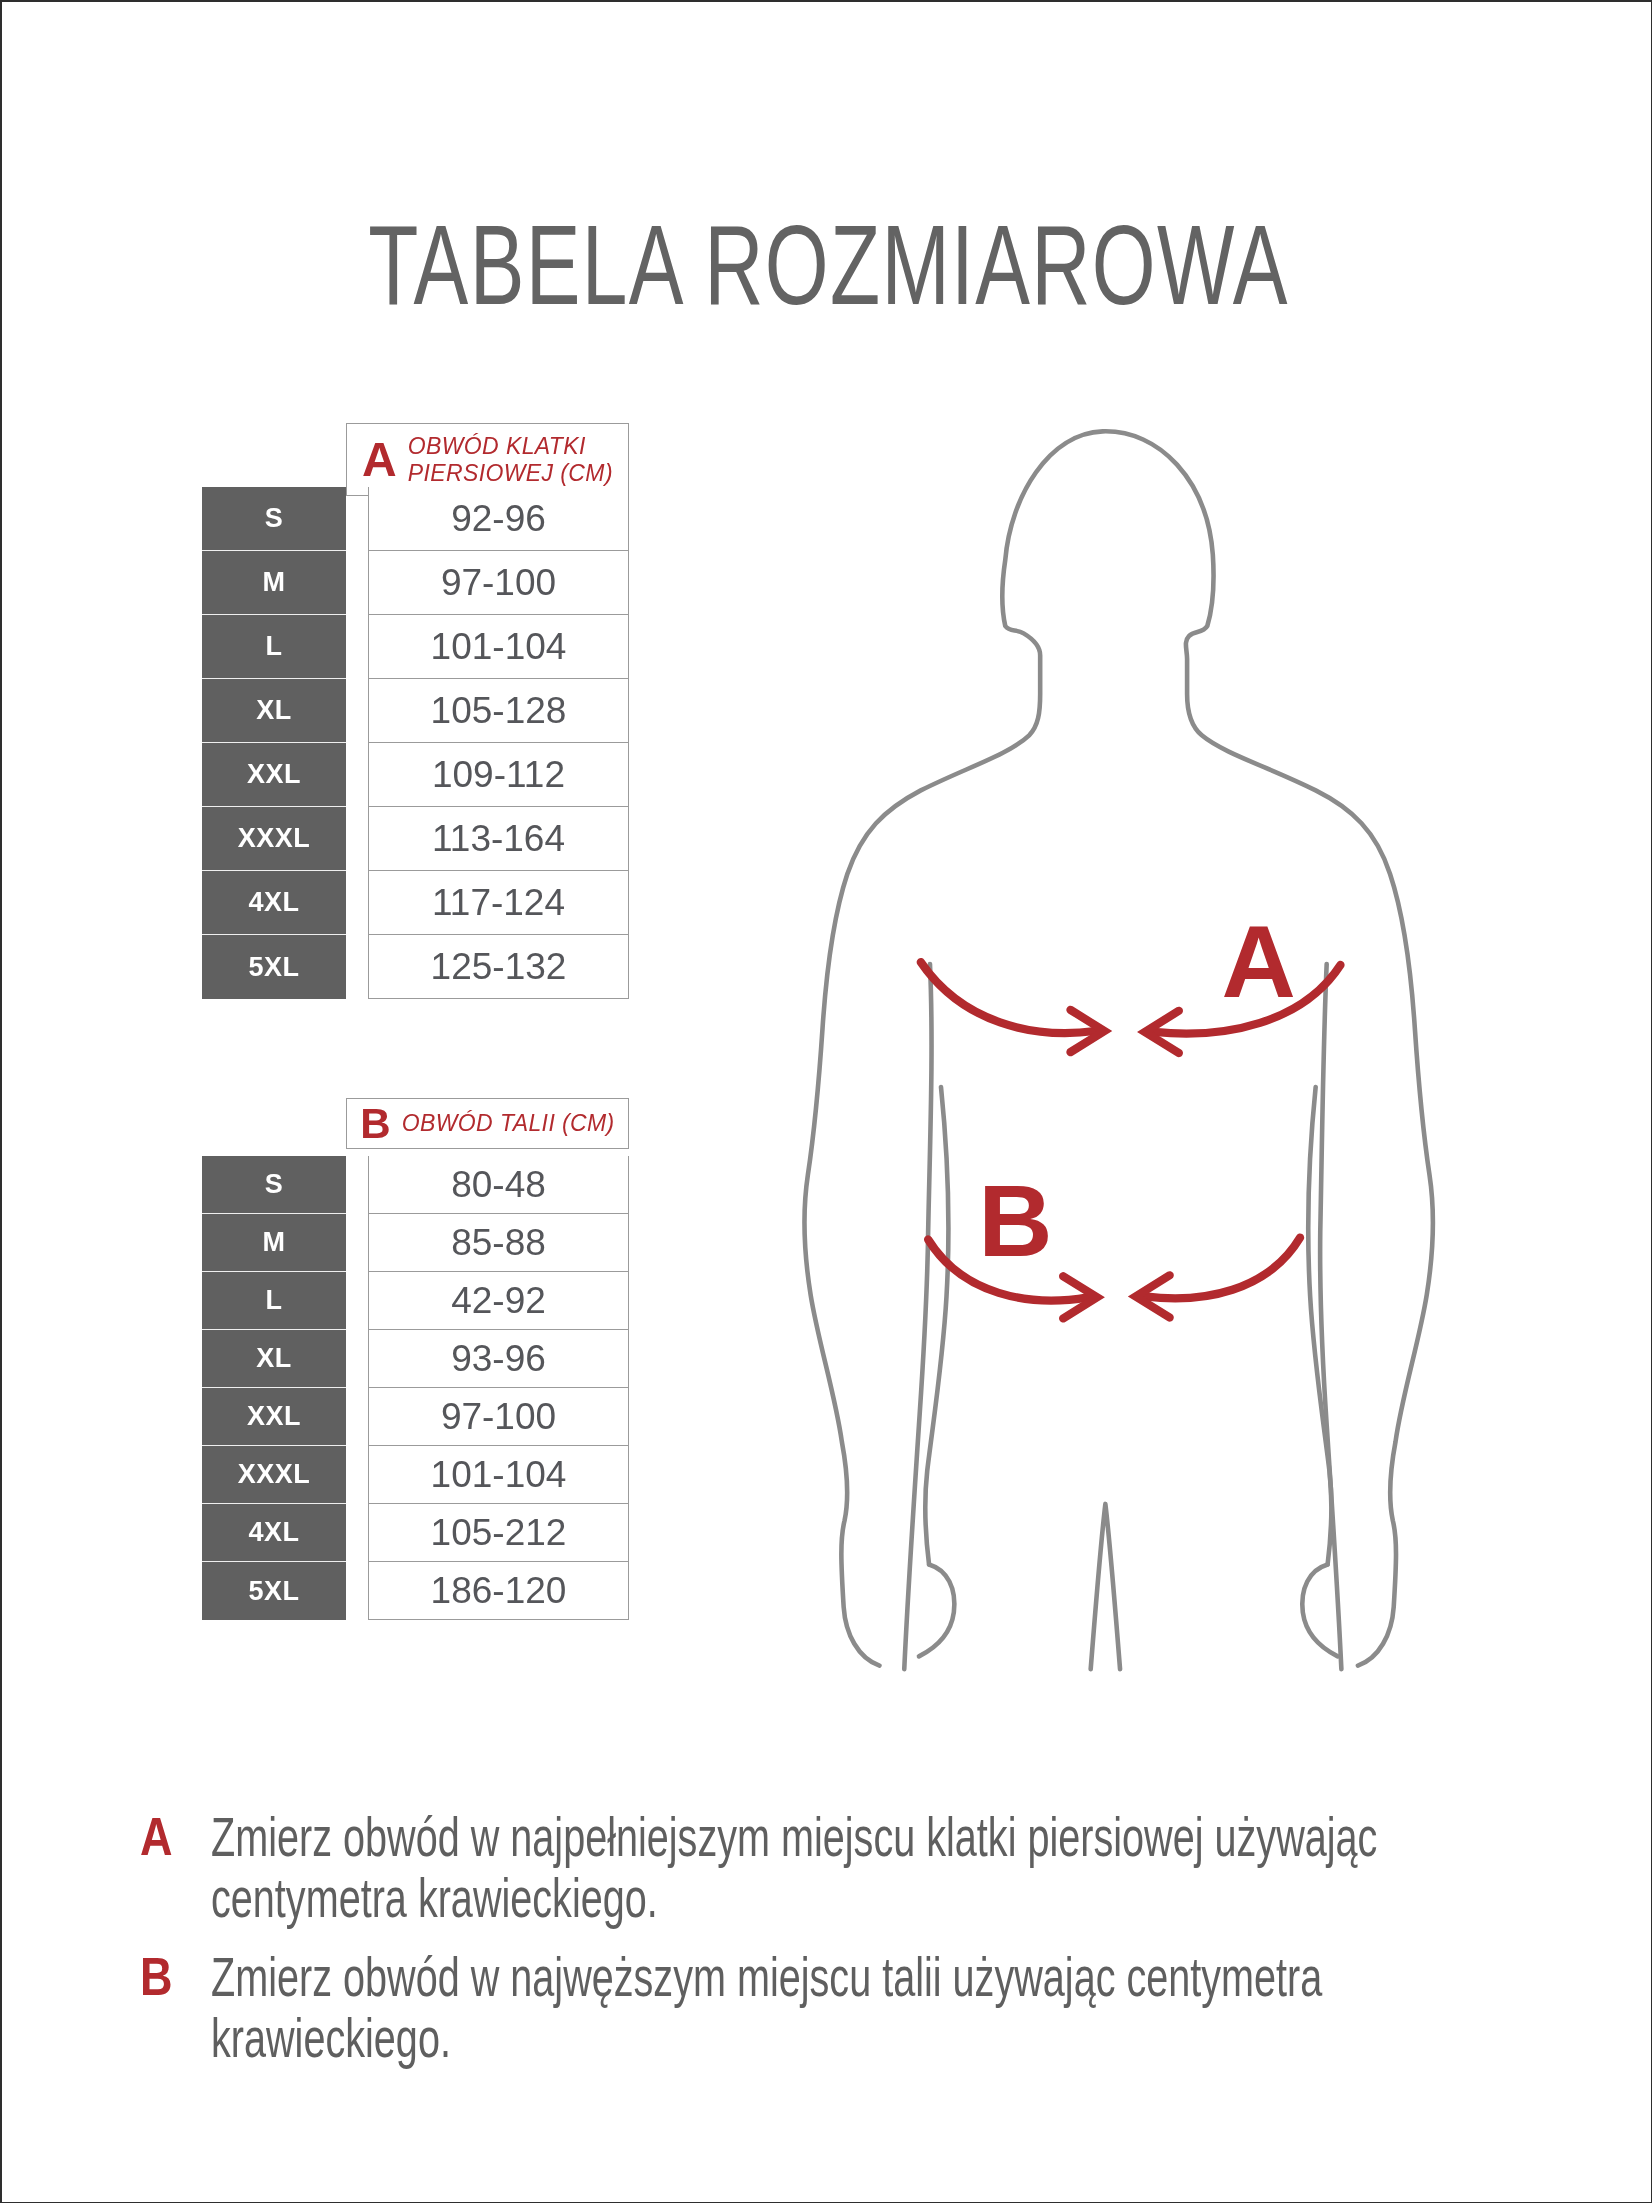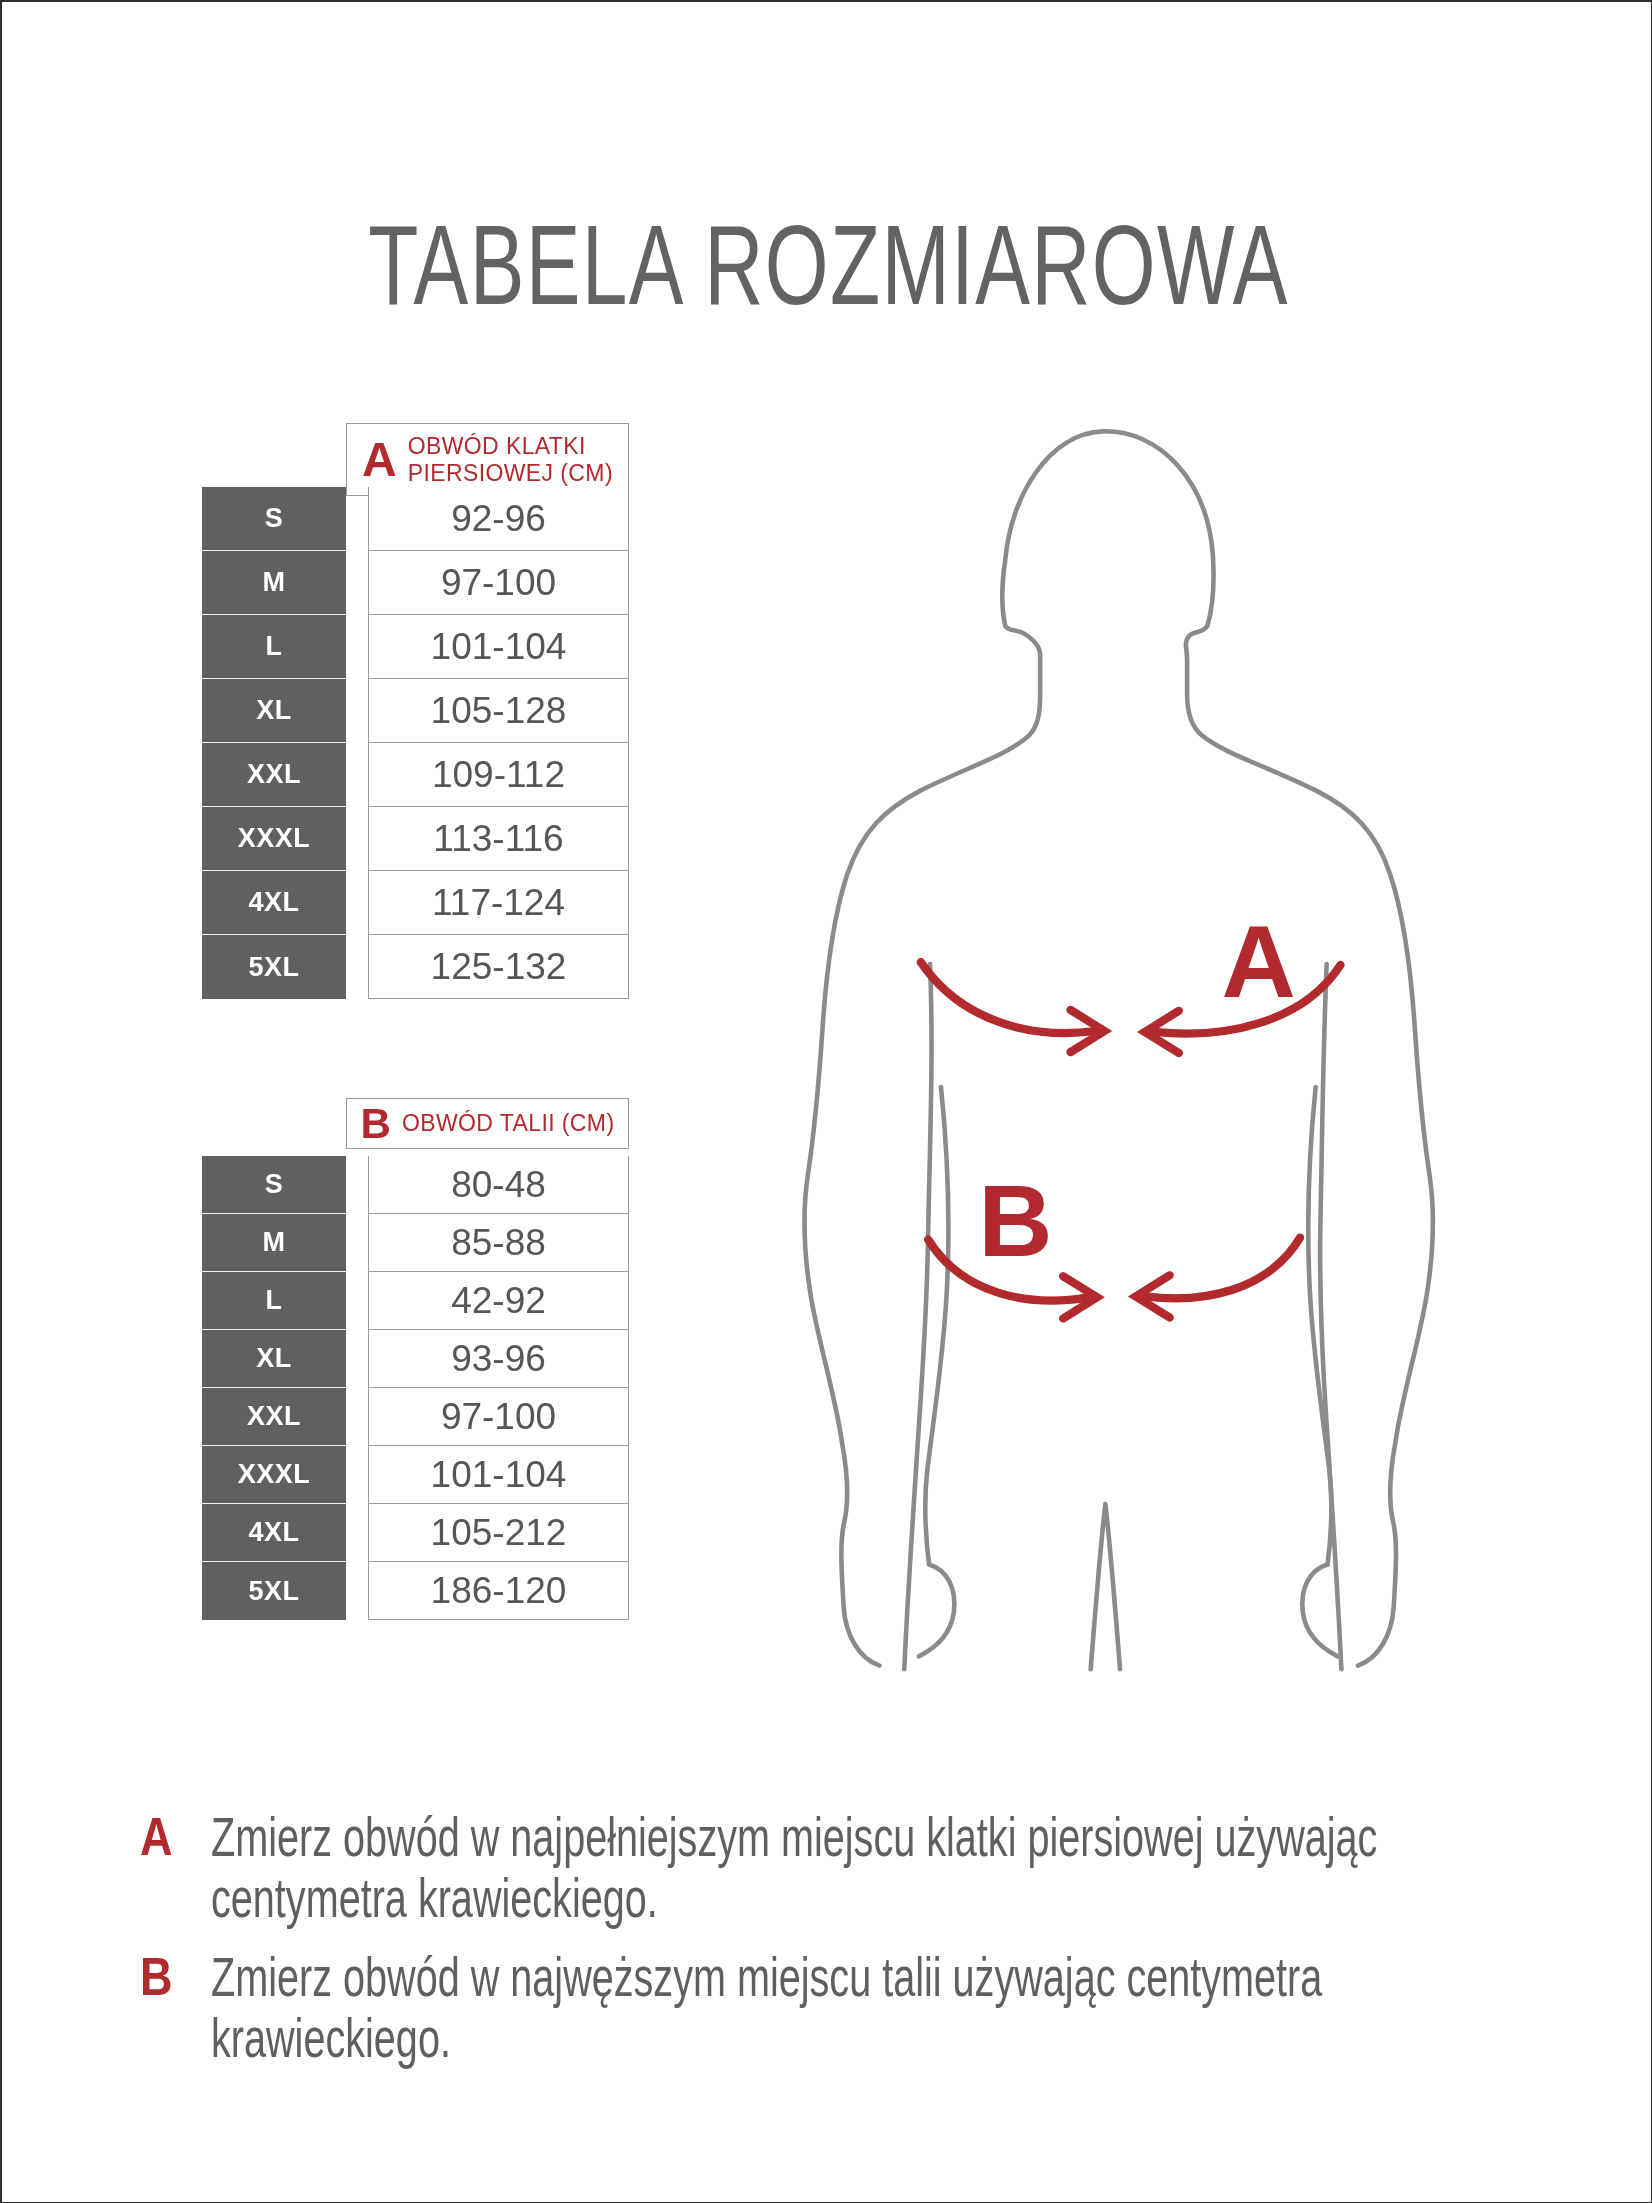--- a/index.html
+++ b/index.html
@@ -29,21 +29,21 @@
   .hdr-box{
     background:#ffffff;border:1.8px solid #9b9b9b;box-sizing:border-box;
     display:flex;align-items:center;justify-content:center;gap:11px;
   }
   #table-chest .hdr-box{height:73px;}
   #table-waist .hdr-box{height:51px;}
   .hdr-letter{color:#b22a2e;font-weight:bold;font-size:48px;line-height:48px;}
   #table-waist .hdr-letter{font-size:42px;line-height:42px;}
   .hdr-text{
     color:#b22a2e;font-size:23px;line-height:27px;font-weight:400;
-    letter-spacing:0.4px;text-align:left;white-space:nowrap;
+    letter-spacing:0.4px;text-align:left;white-space:nowrap;font-style:italic;
   }
   .size-cell{
     background:#606060;color:#ffffff;
     font-weight:bold;font-size:27px;letter-spacing:0.5px;
     display:flex;align-items:center;justify-content:center;
     border-bottom:1.8px solid #efefef;box-sizing:border-box;
   }
   .row-pair:last-of-type .size-cell{border-bottom:none;}
   .value-cell{
     background:#ffffff;color:#55565a;font-size:37px;
@@ -113,21 +113,21 @@
           <div class="value-cell">105-128</div>
         </div>
       
         <div class="row-pair">
           <div class="size-cell">XXL</div>
           <div class="value-cell">109-112</div>
         </div>
       
         <div class="row-pair">
           <div class="size-cell">XXXL</div>
-          <div class="value-cell">113-116</div>
+          <div class="value-cell">113-164</div>
         </div>
       
         <div class="row-pair">
           <div class="size-cell">4XL</div>
           <div class="value-cell">117-124</div>
         </div>
       
         <div class="row-pair">
           <div class="size-cell">5XL</div>
           <div class="value-cell">125-132</div>

